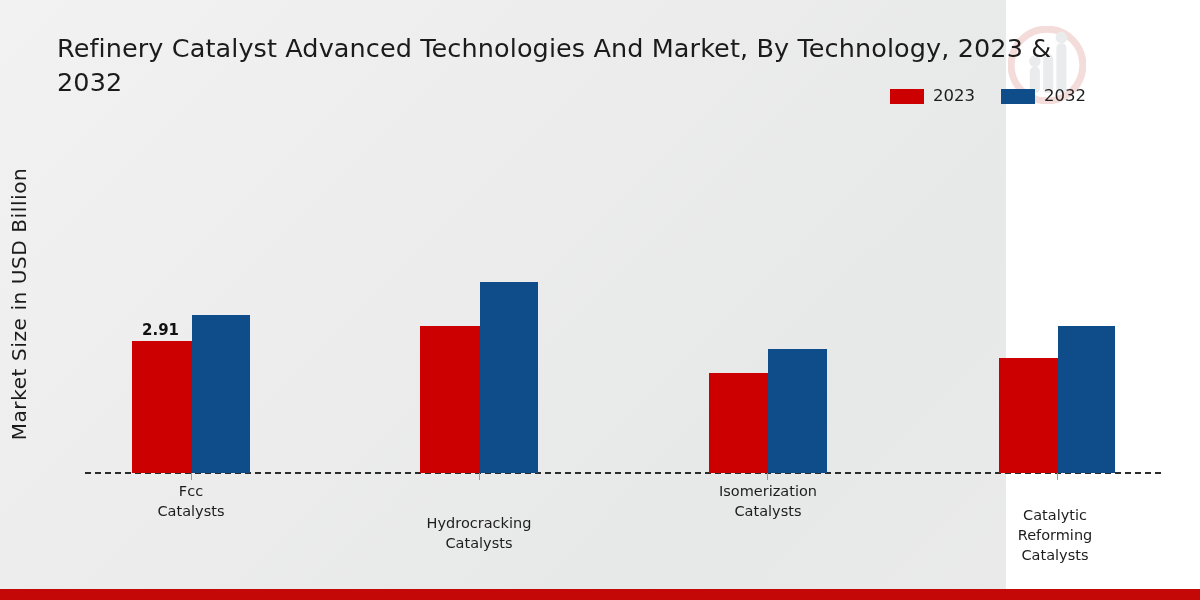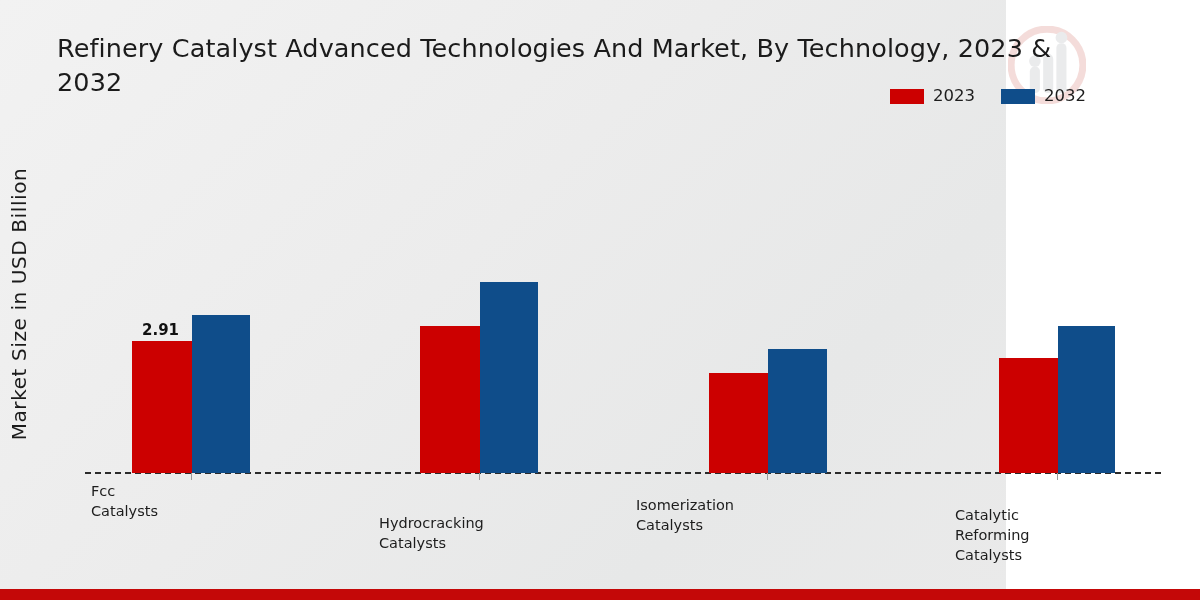--- a/index.html
+++ b/index.html
@@ -127,20 +127,21 @@
     top: 473px;
     width: 1px;
     height: 7px;
     background: #9a9a9a;
   }
 
   .cat-label {
     position: absolute;
     top: 481px;
     width: 200px;
+    text-align: center;
     font-size: 14.5px;
     color: #1d1d1d;
     line-height: 1.38;
     white-space: pre-line;
   }
 
   
   #footer-bar {
     position: absolute;
     left: 0;
@@ -195,21 +196,21 @@
 
     <div class="bar red" style="left:420px; width:60px; height:147px;"></div>
     <div class="bar blue" style="left:480px; width:58px; height:191px;"></div>
     <div class="tick" style="left:479px;"></div>
     <div class="cat-label" style="left:379px;margin-top:32px;">Hydrocracking
 Catalysts</div>
 
     <div class="bar red" style="left:709px; width:59px; height:100px;"></div>
     <div class="bar blue" style="left:768px; width:59px; height:124px;"></div>
     <div class="tick" style="left:767px;"></div>
-    <div class="cat-label" style="left:636px;margin-top:14px;">Isomerization
+    <div class="cat-label" style="left:668px;">Isomerization
 Catalysts</div>
 
     <div class="bar red" style="left:999px; width:59px; height:115px;"></div>
     <div class="bar blue" style="left:1058px; width:57px; height:147px;"></div>
     <div class="tick" style="left:1057px;"></div>
     <div class="cat-label" style="left:955px;margin-top:24px;">Catalytic
 Reforming
 Catalysts</div>
 
   </div>

